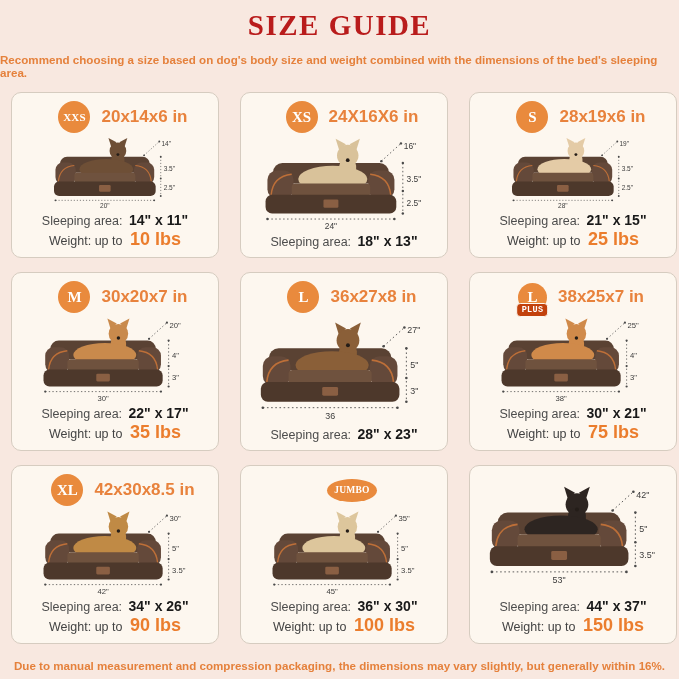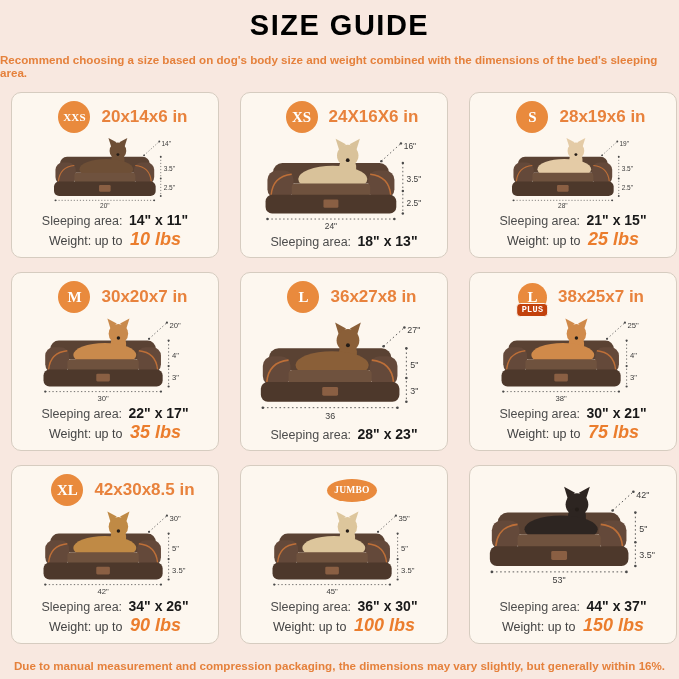--- a/index.html
+++ b/index.html
@@ -4,25 +4,25 @@
 <style>
   * { margin:0; padding:0; box-sizing:border-box; }
   html,body { width:679px; height:679px; }
   body {
     background:#f8e8e0;
     font-family:"Liberation Sans", sans-serif;
     overflow:hidden;
   }
   .page-title {
     text-align:center;
-    font-family:Liberation Sans, sans-serif;
+    font-family:Liberation Serif, serif;
     font-weight:700;
     font-size:29px;
     letter-spacing:1.5px;
-    color:#000000;
+    color:#b91c1c;
     padding-top:9px;
   }
   .page-subtitle {
     text-align:left;
     color:#e5813c;
     font-weight:700;
     font-size:11.6px;
     margin-top:11px;
   }
   .grid {
@@ -59,21 +59,21 @@
     background:#c2410c; color:#fff; font-weight:700; font-size:8.5px;
     padding:1px 4px; border-radius:4px; border:1.5px solid #fdf7ef;
     font-family:Liberation Mono, monospace; letter-spacing:.3px;
   }
   .badge-wrap.has-sub .badge-sub { display:block; }
   .size-text { color:#e8823c; font-weight:700; font-size:17px; white-space:nowrap; }
   .illus { flex:1 1 auto; width:198px; min-height:0; }
   .line-sleep { font-size:12.5px; color:#4c4c4c; white-space:nowrap; line-height:1.35; }
   .line-sleep b { color:#191919; font-size:14px; font-weight:700; margin-left:3px; }
   .line-weight { font-size:12.5px; color:#434343; white-space:nowrap; line-height:1.2; }
-  .line-weight b { color:#eb7d2d; font-size:18px; font-weight:700; margin-left:4px;font-style:italic; }
+  .line-weight b { color:#eb7d2d; font-size:18px; font-weight:700; margin-left:4px; }
   .page-footer {
     text-align:center;
     color:#e5813c;
     font-weight:700;
     font-size:11.6px;
     margin-top:15px;
   }
   
   .bolster { fill:#5a4233; }
   .arm { fill:#64493a; }

